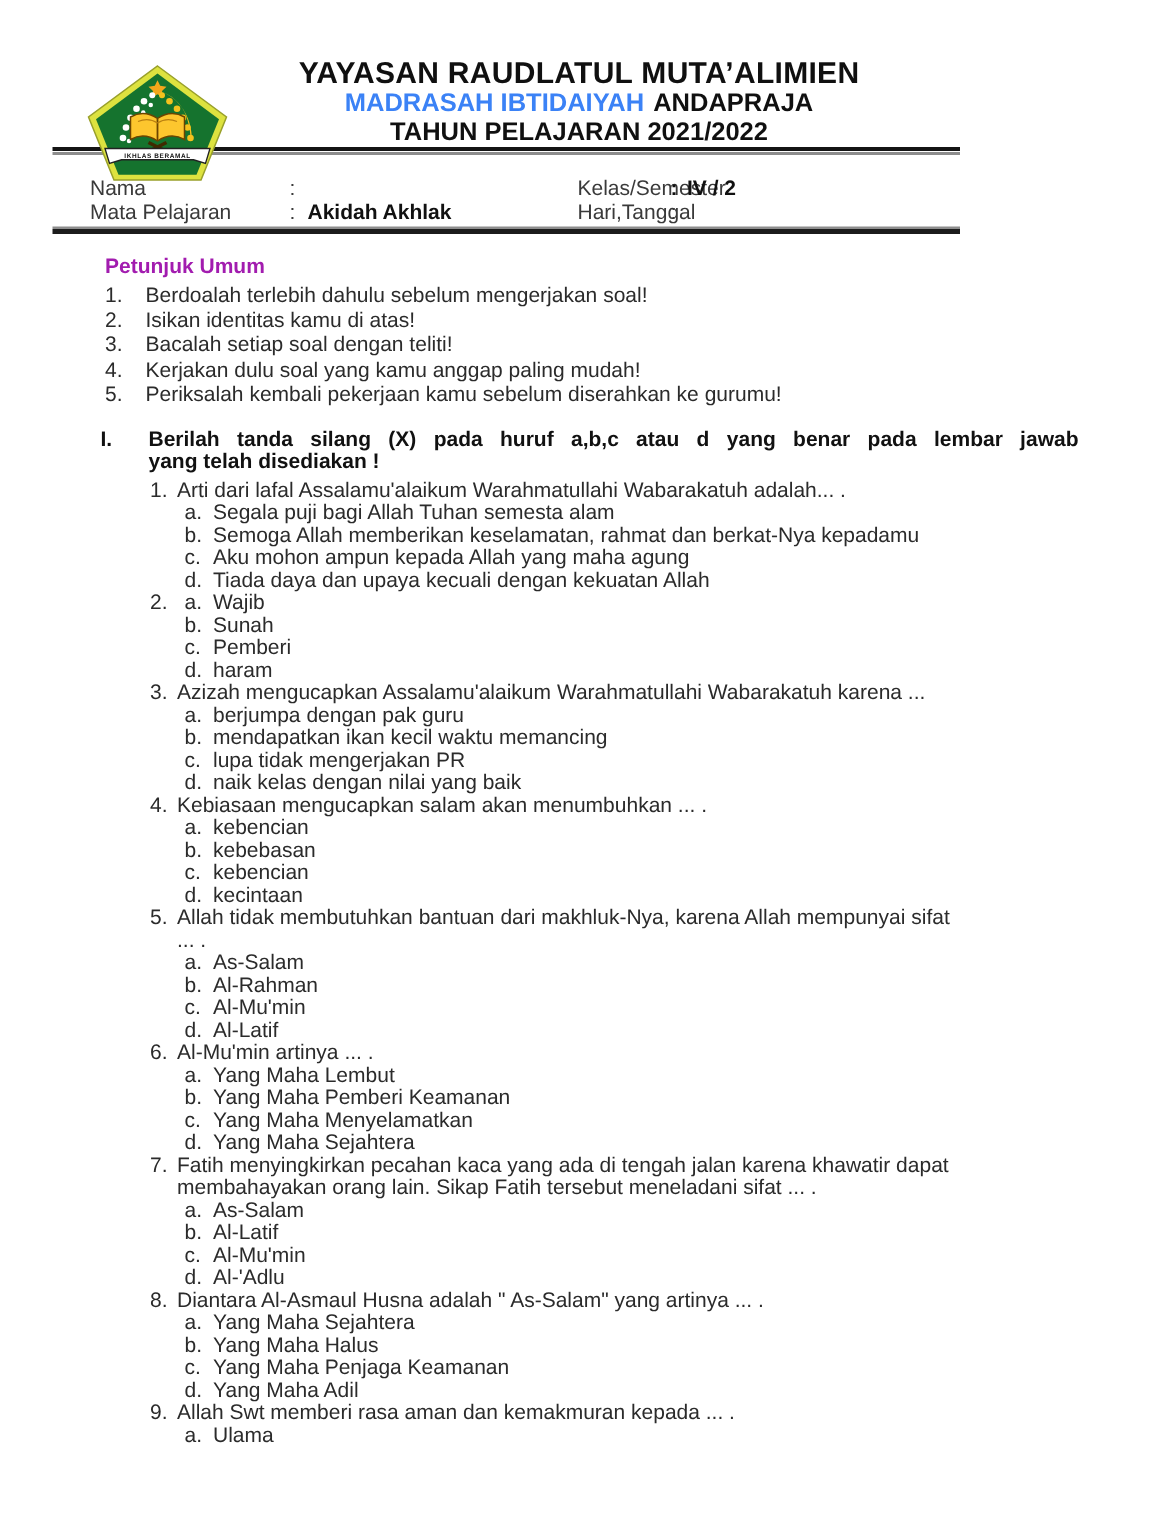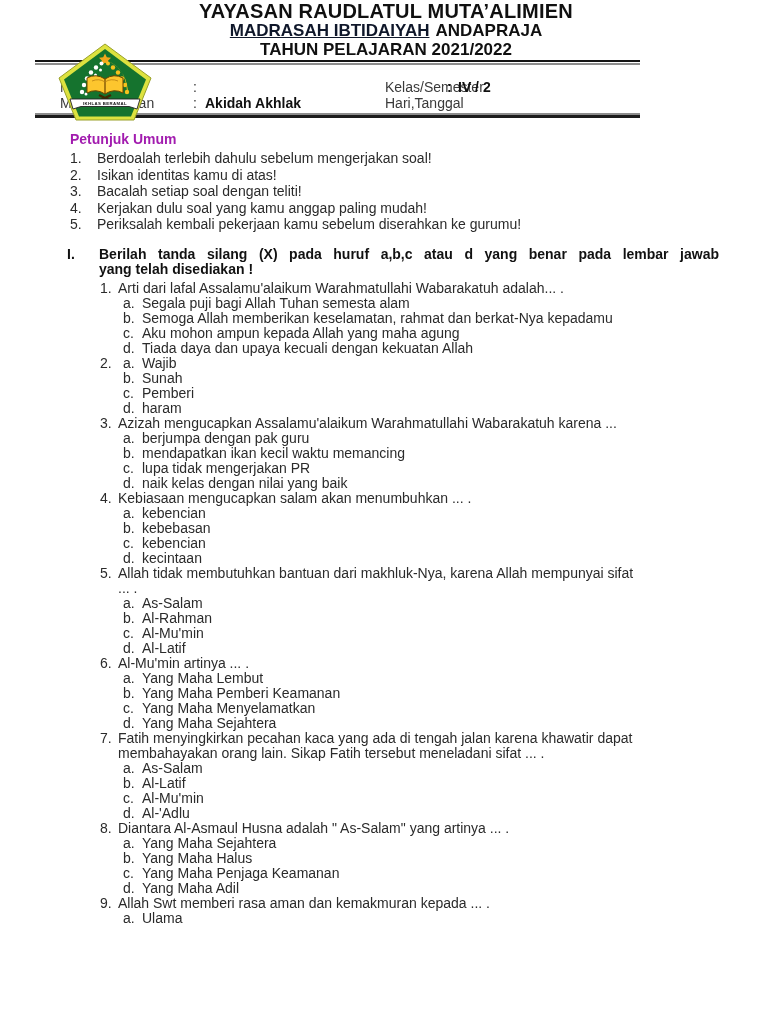--- a/index.html
+++ b/index.html
@@ -4,24 +4,24 @@
 <style>
   html,body{margin:0;padding:0;}
   body{
     width:768px;height:1024px;background:#ffffff;
     font-family:"Liberation Sans", sans-serif;color:#2b2b2b;
   }
   .page{position:relative;width:768px;height:1024px;box-sizing:border-box;
     padding:0 31px 0 35px;overflow:hidden;background:#fff;}
 
   
-  .titles{text-align:center;color:#101010;}
+  .titles{text-align:center;padding-top:38px;color:#101010;}
   .t1{font-size:20px;font-weight:bold;line-height:22px;letter-spacing:.2px;}
   .t2,.t3,.t4{font-size:17px;font-weight:bold;line-height:18.5px;}
-  .t2-link{color:#0f172a;text-decoration:underline;}
+  .t2-link{color:#3b82f6;}
   .t2-rest{margin-left:6px;}
 
   .logo{position:absolute;left:56px;top:42px;width:98px;height:80px;z-index:2;}
 
   .rule-top{width:605px;height:6px;margin-top:1px;
     background:linear-gradient(to bottom,#141414 0 2.5px,#ffffff 2.5px 3.5px,#8d8d8d 3.5px 5.5px,#ffffff 5.5px);}
   .rule-bottom{width:605px;height:5px;
     background:linear-gradient(to bottom,#8d8d8d 0 1.8px,#1c1c1c 1.8px);}
 
   

